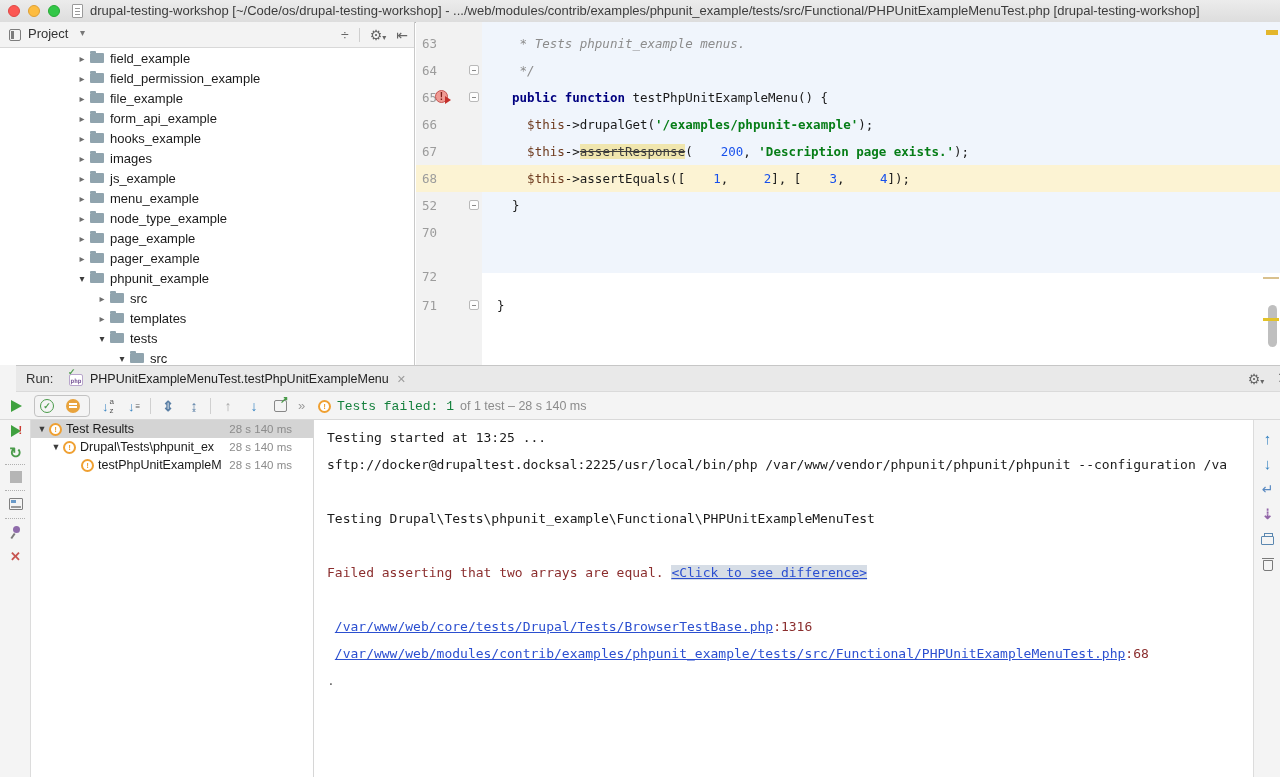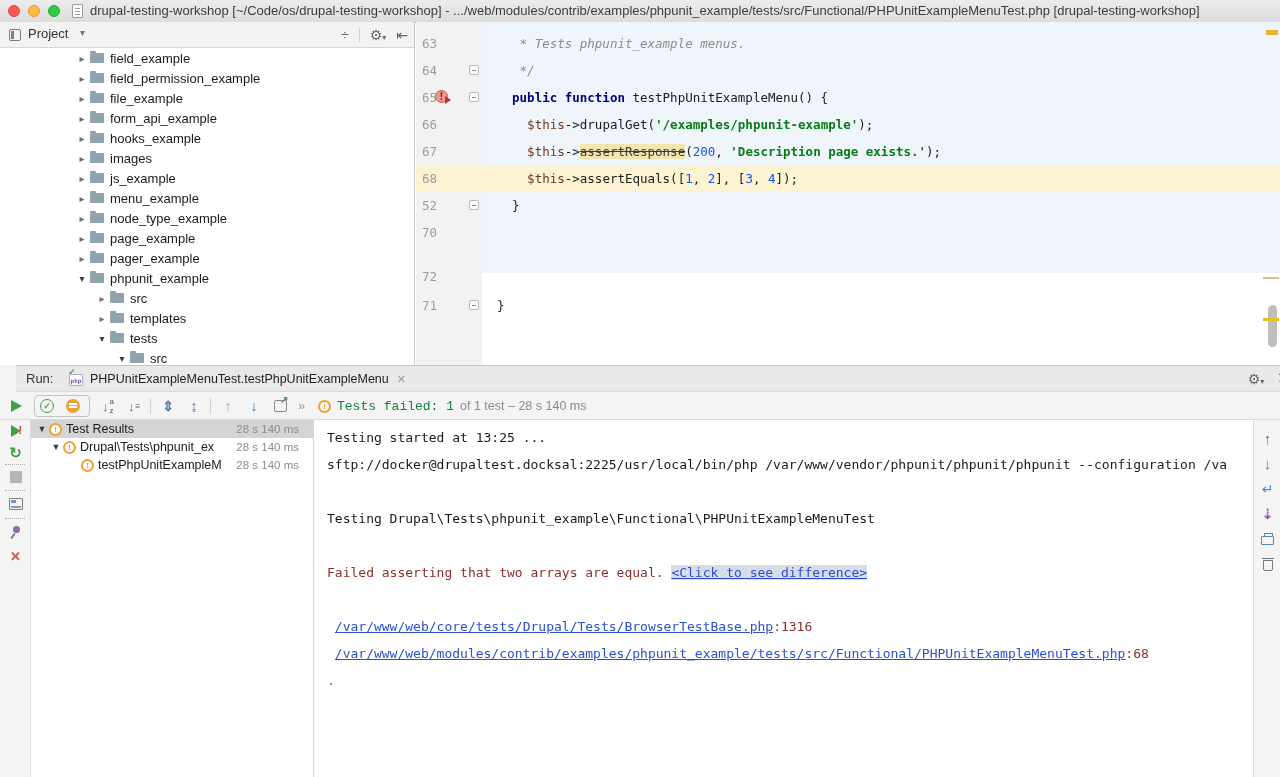--- a/index.html
+++ b/index.html
@@ -47,21 +47,21 @@
   .cline .code { position:absolute; left:81px; top:0; right:0; height:27px; line-height:27px;
     font-family:"DejaVu Sans Mono", monospace; font-size:12.5px; white-space:pre; }
   .fold-mark { position:absolute; left:53px; top:8px; width:10px; height:10px; background:#fdfdfd; border:1px solid #b9b9b9; border-radius:2px; }
   .fold-mark::after { content:""; position:absolute; left:2px; top:4px; width:4px; height:1px; background:#8a8a8a; }
   .bp-ic { position:absolute; left:19px; top:6px; width:13px; height:13px; background:#ef9a93; border:1px solid #c75450; border-radius:50%;
     color:#7c1f1a; font-size:10px; font-weight:bold; text-align:center; line-height:12px; }
   .bp-ic::after { content:""; position:absolute; right:-4px; bottom:-2px; width:0; height:0;
     border-left:6px solid #c4302b; border-top:4px solid transparent; border-bottom:4px solid transparent; }
   .tk-pl { color:#1a1a1a; } .tk-kw { color:#000080; font-weight:bold; }
   .tk-cmt { color:#8c8c8c; font-style:italic; } .tk-str { color:#067d17; font-weight:bold; }
-  .tk-num { color:#1750eb; } .tk-var { color:#6e3b1f; }
+  .tk-num { color:#1750eb;margin-left:28px; } .tk-var { color:#6e3b1f; }
   .tk-dep { color:#3c3c3c; text-decoration:line-through; background:#f0e6ae; }
   .ed-warn-box { position:absolute; right:2px; top:8px; width:12px; height:5px; background:#e3b62c; }
   .ed-scroll-thumb { position:absolute; right:3px; top:283px; width:9px; height:42px; background:#9c9c9c; opacity:.65; border-radius:5px; }
   .ed-tick-tan { position:absolute; right:1px; top:255px; width:16px; height:2px; background:#d9c18e; }
   .ed-tick-yellow { position:absolute; right:1px; top:296px; width:16px; height:3px; background:#e2c229; }
 
   
   .run-panel { position:absolute; left:0; top:365px; width:1280px; height:412px; background:#f4f4f4; }
   .run-tabrow { position:absolute; left:16px; top:0; width:100%; height:27px; background:#e9e9e9; border-top:1px solid #c6c6c6; border-bottom:1px solid #dadada; }
   .run-label { position:absolute; left:10px; top:5px; font-size:13px; color:#333; }
@@ -106,21 +106,21 @@
   .pin-ic { position:relative; width:14px; height:14px; }
   .pin-ic::before { content:""; position:absolute; left:4px; top:1px; width:7px; height:7px; border-radius:50%; background:#8f6bab; }
   .pin-ic::after { content:""; position:absolute; left:3px; top:8px; width:2px; height:6px; background:#7a7a7a; transform:rotate(35deg); }
 
   .test-pane { position:absolute; left:31px; top:0; width:282px; height:100%; background:#fff; overflow:hidden; }
   .trow { position:relative; height:18px; display:flex; align-items:center; cursor:default; }
   .trow.selected { background:#d4d4d4; }
   .trow .tarrow { width:14px; text-align:center; font-size:9px; color:#3c3c3c; flex:none; }
   .trow .ball { margin-right:4px; }
   .trow .tlabel { font-size:12.5px; color:#1a1a1a; white-space:nowrap; overflow:hidden; flex:1; }
-  .trow .tdur { font-size:11.5px; color:#8c8c8c; white-space:nowrap; padding:0 14px 0 4px; flex:none; }
+  .trow .tdur { font-size:11.5px; color:#8c8c8c; white-space:nowrap; padding:0 21px 0 4px; flex:none; }
 
   .console { position:absolute; left:313px; top:0; right:27px; bottom:0; background:#fff; border-left:1px solid #d6d6d6; overflow:hidden; padding:4px 0 0 13px; }
   .con-line { height:27px; line-height:27px; font-family:"DejaVu Sans Mono", monospace; font-size:13px; white-space:pre; }
   .cs-p { color:#1a1a1a; } .cs-err { color:#8b2e2e; }
   .cs-link { color:#2b4fd0; text-decoration:underline; cursor:pointer; }
   .cs-linkhl { color:#2b4fd0; text-decoration:underline; background:#d6dde6; cursor:pointer; }
   .cs-errloc { color:#8b2e2e; } .cs-dim { color:#666; }
 
   .right-strip { position:absolute; right:0; top:0; width:27px; height:100%; background:#f4f4f4; border-left:1px solid #dcdcdc; }
   .rs-ic { position:absolute; left:0; width:27px; height:20px; display:flex; align-items:center; justify-content:center; cursor:pointer; }

